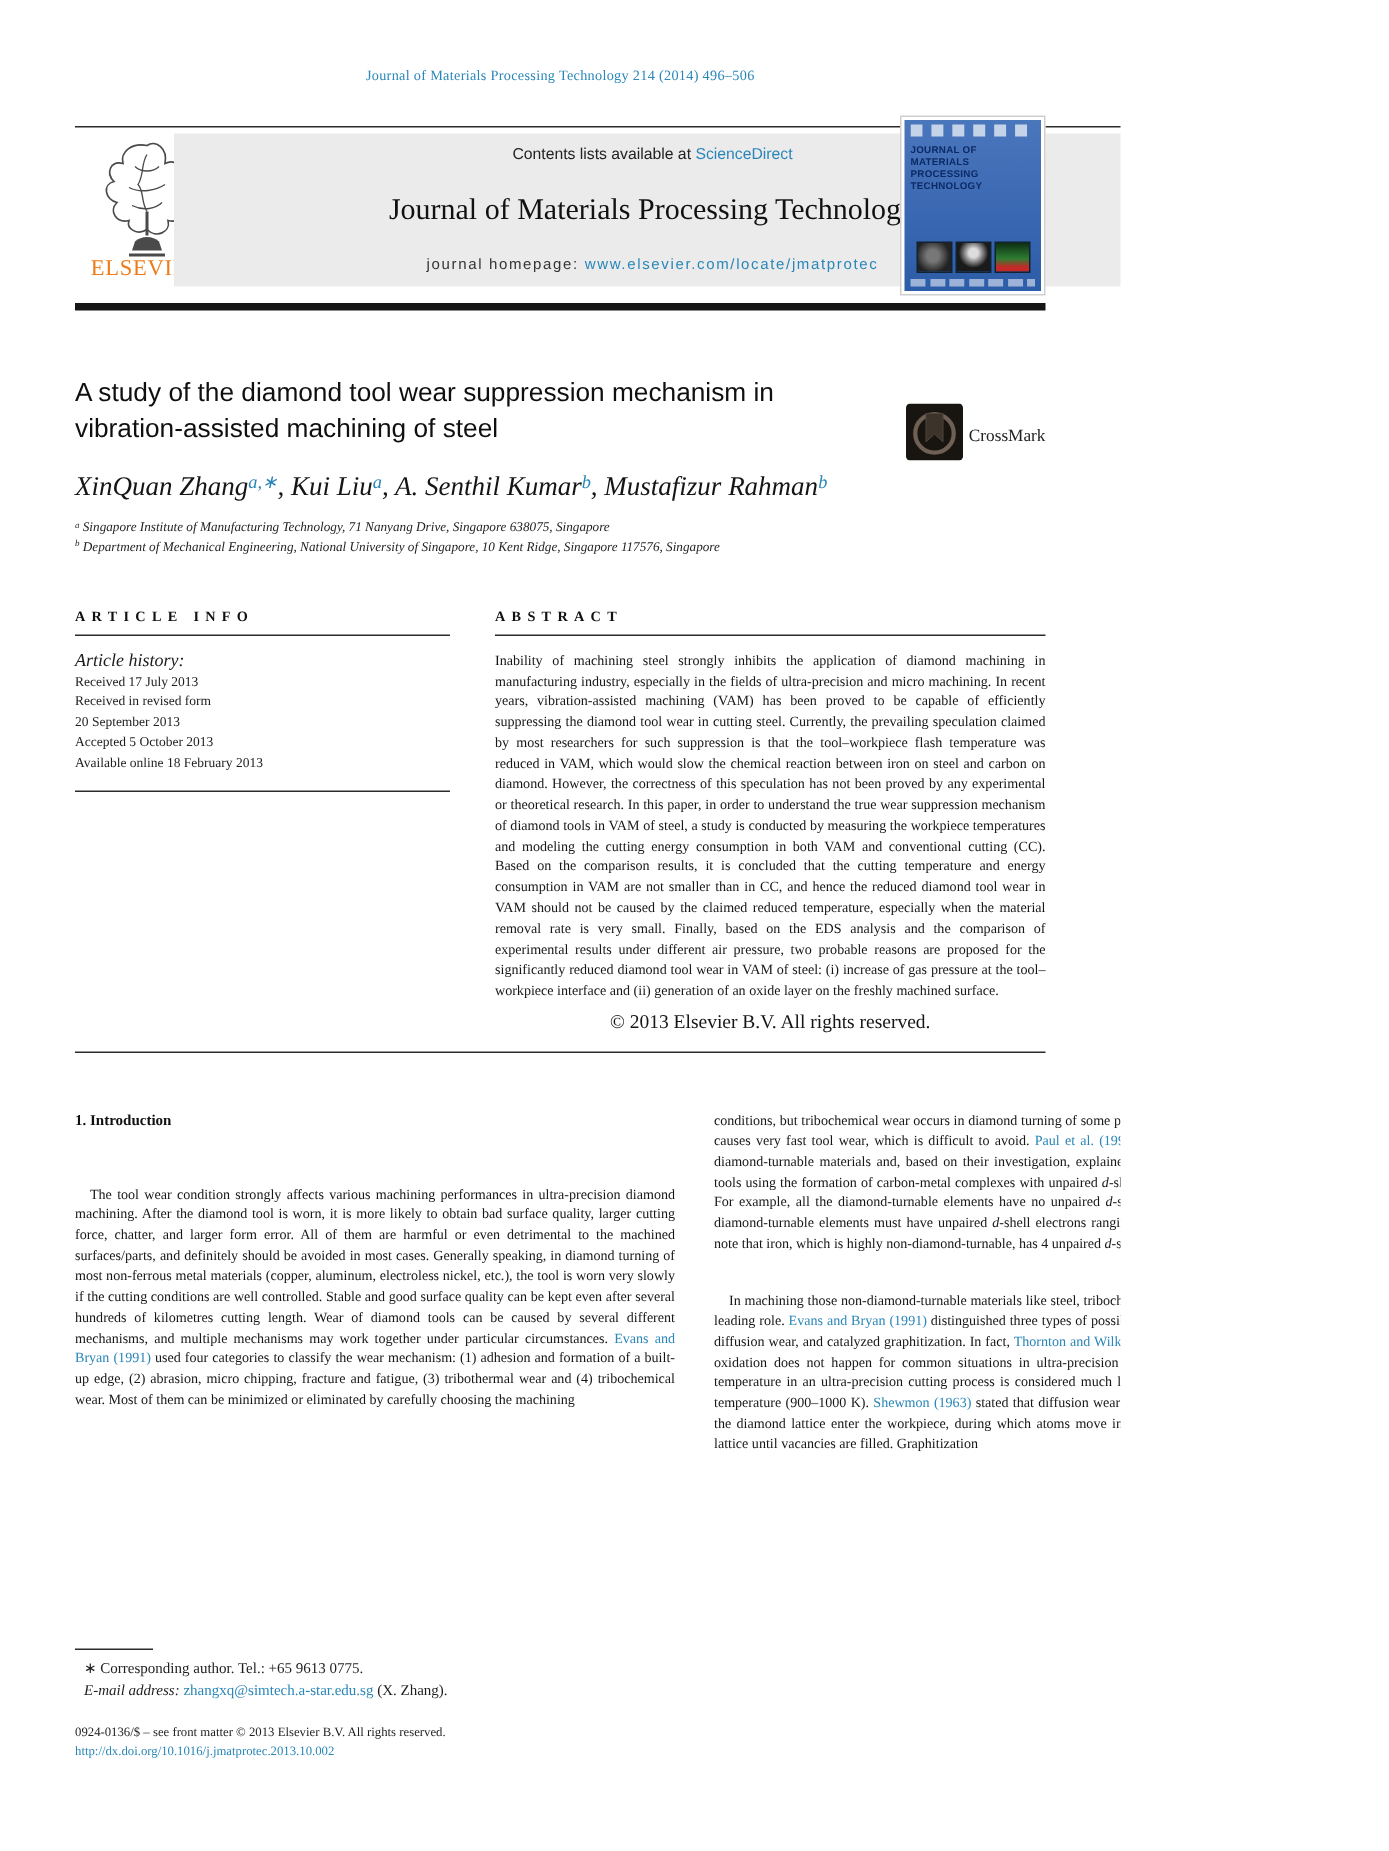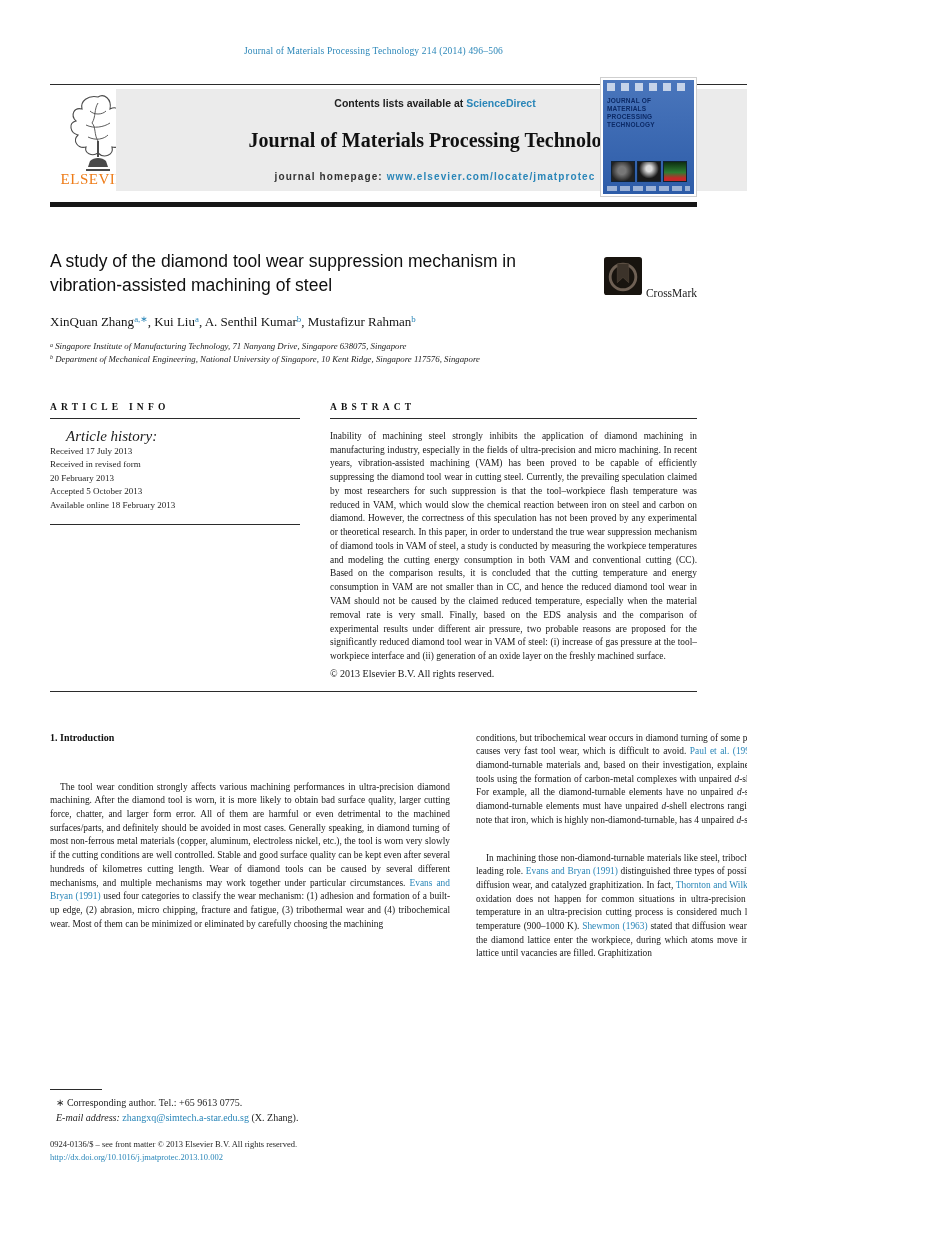--- a/index.html
+++ b/index.html
@@ -33,21 +33,21 @@
   .logo-col{position:absolute;left:0;top:10px;width:96px;height:106px;text-align:center;}
   .logo-col svg{display:block;margin:0 auto;}
   .elsevier-word{
     font-family:"Liberation Serif", serif;font-size:15px;color:var(--orange);
     letter-spacing:.5px;margin-top:-2px;font-weight:400;
   }
   .gray-box{
     position:absolute;left:66px;top:8px;width:638px;height:102px;
     background:var(--graybox);
     display:flex;flex-direction:column;justify-content:space-between;
-    padding:8px 10px 9px 10px;text-align:center;font-weight:bold;
+    padding:8px 10px 9px 10px;text-align:center;
   }
   .contents-line{font-family:"Liberation Sans", sans-serif;font-size:10.5px;color:#222;}
   .journal-title{font-family:"Liberation Serif", serif;font-size:20px;color:#111;}
   .homepage-line{font-family:"Liberation Sans", sans-serif;font-size:10px;letter-spacing:1.1px;color:#333;}
   .lnk{color:var(--link);}
   .cover{
     position:absolute;right:0;top:-4px;width:97px;height:120px;
     background:#fff;border:1px solid #cfcfcf;padding:2px;
   }
   .cover-blue{
@@ -70,44 +70,44 @@
     repeating-linear-gradient(90deg, rgba(255,255,255,.75) 0 10px, transparent 10px 13px);
     background-size:100% 1.6px;background-repeat:repeat-y;opacity:.7;}
   
   .black-bar{margin-top:3px;height:5px;background:var(--bar);}
   
   .title-row{position:relative;margin-top:42px;padding-right:120px;}
   h1.article-title{
     font-size:17.5px;font-weight:400;line-height:1.38;color:#0f0f0f;
     font-family:Liberation Sans, sans-serif;
   }
-  .crossmark{position:absolute;right:0;top:8px;display:flex;align-items:flex-end;gap:4px;}
+  .crossmark{position:absolute;right:0;top:20px;display:flex;align-items:center;gap:4px;}
   .crossmark-label{font-family:"Liberation Serif", serif;font-size:11.5px;color:#222;}
-  .authors{margin-top:17px;font-size:13px;color:#151515;}
+  .authors{margin-top:17px;font-size:18px;color:#151515;font-style:italic;}
   .sup{font-size:.68em;position:relative;top:-.45em;}
   .it{font-style:italic;}
   .affiliations{margin-top:10px;font-size:8.8px;font-style:italic;line-height:1.45;color:#222;}
   
   .info-abstract{display:flex;gap:30px;margin-top:36px;}
   .info-col{width:250px;flex:0 0 250px;}
   .abs-col{flex:1;}
   .col-heading{
     font-size:9.5px;letter-spacing:4.2px;color:#111;font-weight:600;
     font-family:"Liberation Serif", serif;
   }
   .rule{border-top:1px solid var(--rule);margin-top:6px;}
   .rule.mid{border-top:1.6px solid var(--rule);}
-  .hist-label{margin-top:9px;font-size:15px;margin-left:16px;}
+  .hist-label{margin-top:9px;font-size:12px;}
   .hist-line,.kw-line{font-size:9px;line-height:1.5;color:#1e1e1e;}
   .kw-block{margin-top:9px;}
   .abstract-text{
     margin-top:11px;font-size:9.4px;line-height:1.465;color:#161616;
     text-align:justify;
   }
-  .abstract-copyright{margin-top:4px;font-size:10px;text-align:left;color:#161616;}
+  .abstract-copyright{margin-top:4px;font-size:13px;text-align:center;color:#161616;}
   .block-bottom-rule{border-top:1px solid var(--rule);margin-top:12px;}
   
   .body-cols{display:flex;gap:26px;margin-top:40px;height:432px;}
   .col{width:400px;flex:0 0 400px;display:flex;flex-direction:column;gap:24px;}
   h2.section-heading{font-size:10px;font-weight:700;color:#111;margin-bottom:14px;}
   .body-p{font-size:9.4px;line-height:1.455;text-align:justify;color:#161616;}
   .body-p.indent{text-indent:10px;}
   .body-p + .body-p{margin-top:0;}
   .footnote-area{margin-top:auto;}
   .fn-rule{width:52px;border-top:1px solid var(--rule);margin-bottom:5px;}
@@ -183,21 +183,21 @@
   </div>
 
   <div class="info-abstract">
     <div class="info-col">
       <div class="col-heading">ARTICLE INFO</div>
       <div class="rule"></div>
       <div class="hist-label it">Article history:</div>
       <div class="hist-lines">
         <div class="hist-line">Received 17 July 2013</div>
         <div class="hist-line">Received in revised form</div>
-        <div class="hist-line">20 February 2013</div>
+        <div class="hist-line">20 September 2013</div>
         <div class="hist-line">Accepted 5 October 2013</div>
         <div class="hist-line">Available online 18 February 2013</div>
       </div>
       <div class="rule mid" style="margin-top:12px;"></div>
     </div>
 
     <div class="abs-col">
       <div class="col-heading">ABSTRACT</div>
       <div class="rule"></div>
       <div class="abstract-text">Inability of machining steel strongly inhibits the application of diamond machining in manufacturing industry, especially in the fields of ultra-precision and micro machining. In recent years, vibration-assisted machining (VAM) has been proved to be capable of efficiently suppressing the diamond tool wear in cutting steel. Currently, the prevailing speculation claimed by most researchers for such suppression is that the tool–workpiece flash temperature was reduced in VAM, which would slow the chemical reaction between iron on steel and carbon on diamond. However, the correctness of this speculation has not been proved by any experimental or theoretical research. In this paper, in order to understand the true wear suppression mechanism of diamond tools in VAM of steel, a study is conducted by measuring the workpiece temperatures and modeling the cutting energy consumption in both VAM and conventional cutting (CC). Based on the comparison results, it is concluded that the cutting temperature and energy consumption in VAM are not smaller than in CC, and hence the reduced diamond tool wear in VAM should not be caused by the claimed reduced temperature, especially when the material removal rate is very small. Finally, based on the EDS analysis and the comparison of experimental results under different air pressure, two probable reasons are proposed for the significantly reduced diamond tool wear in VAM of steel: (i) increase of gas pressure at the tool–workpiece interface and (ii) generation of an oxide layer on the freshly machined surface.</div>

